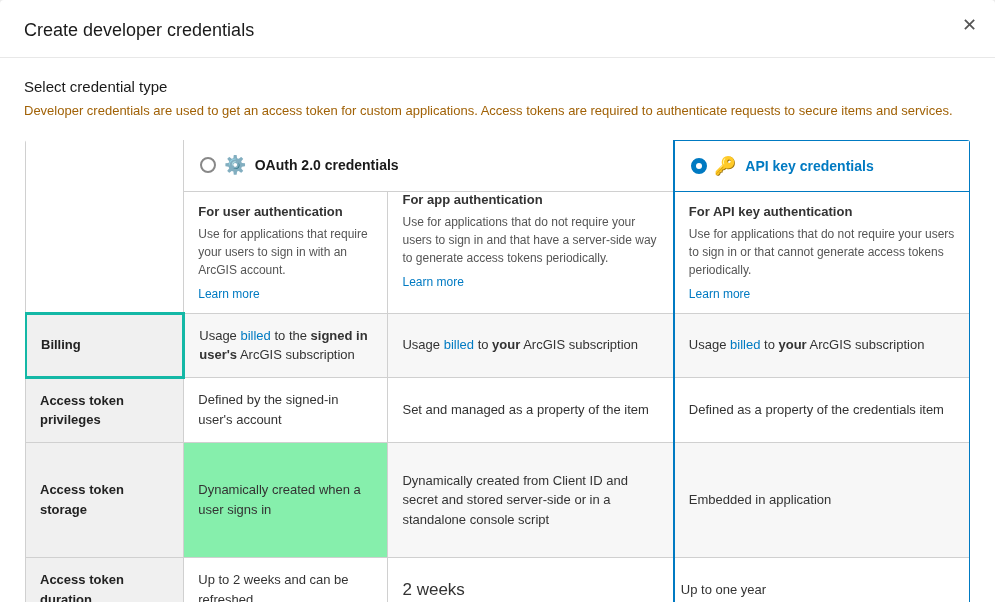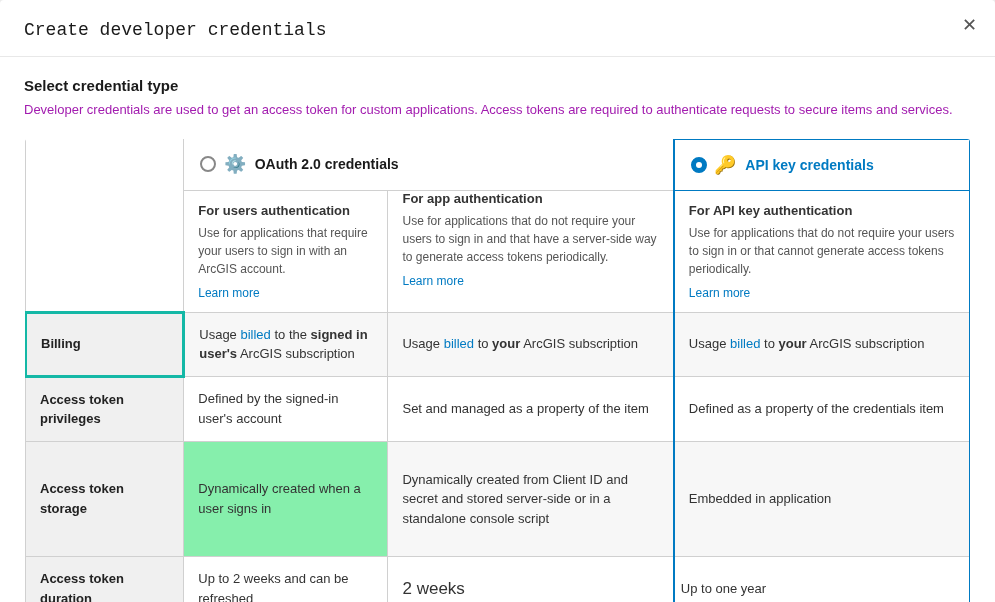--- a/index.html
+++ b/index.html
@@ -25,46 +25,45 @@
     .modal-header {
       padding: 20px 24px 0 24px;
       border-bottom: 1px solid #e8e8e8;
       padding-bottom: 16px;
     }
     .modal-title {
       font-size: 18px;
       font-weight: 400;
       color: #1a1a1a;
       margin-bottom: 0;
-      font-family: Liberation Mono, monospace;
     }
     .close-btn {
       position: absolute;
       top: 16px;
       right: 18px;
       background: none;
       border: none;
       font-size: 18px;
       cursor: pointer;
       color: #555;
       line-height: 1;
     }
     .modal-body {
       padding: 20px 24px 24px 24px;
       flex: 1;
     }
     .section-title {
       font-size: 15px;
-      font-weight: 700;
+      font-weight: 400;
       color: #1a1a1a;
       margin-bottom: 6px;
     }
     .section-desc {
       font-size: 13px;
-      color: #a21caf;
+      color: #a16207;
       margin-bottom: 18px;
       line-height: 1.5;
     }
     .cred-table {
       width: 100%;
       border-collapse: collapse;
       border: 1px solid #d0d0d0;
       border-radius: 4px;
       overflow: hidden;
     }
@@ -240,21 +239,21 @@
               <span class="radio-circle selected"></span>
               <span class="icon-apikey">🔑</span>
               <span class="header-label blue">API key credentials</span>
             </div>
           </th>
         </tr>
 
         <tr class="subheader-row">
           <td class="col-label" style="border:none; background:transparent;"></td>
           <td style="background:#fff; padding:12px 14px; border:1px solid #d0d0d0;">
-            <div class="subheader-title">For users authentication</div>
+            <div class="subheader-title">For user authentication</div>
             <div class="subheader-desc">Use for applications that require your users to sign in with an ArcGIS account.</div>
             <a class="learn-more" href="#">Learn more</a>
           </td>
           <td style="background:#fff; padding:0 14px; border:1px solid #d0d0d0;">
             <div class="subheader-title">For app authentication</div>
             <div class="subheader-desc">Use for applications that do not require your users to sign in and that have a server-side way to generate access tokens periodically.</div>
             <a class="learn-more" href="#">Learn more</a>
           </td>
           <td class="apikey-col-cells" style="background:#fff; padding:12px 14px; border-left:2px solid #007ac2; border-right:2px solid #007ac2; border-top:none; border-bottom:1px solid #d0d0d0;">
             <div class="subheader-title">For API key authentication</div>

